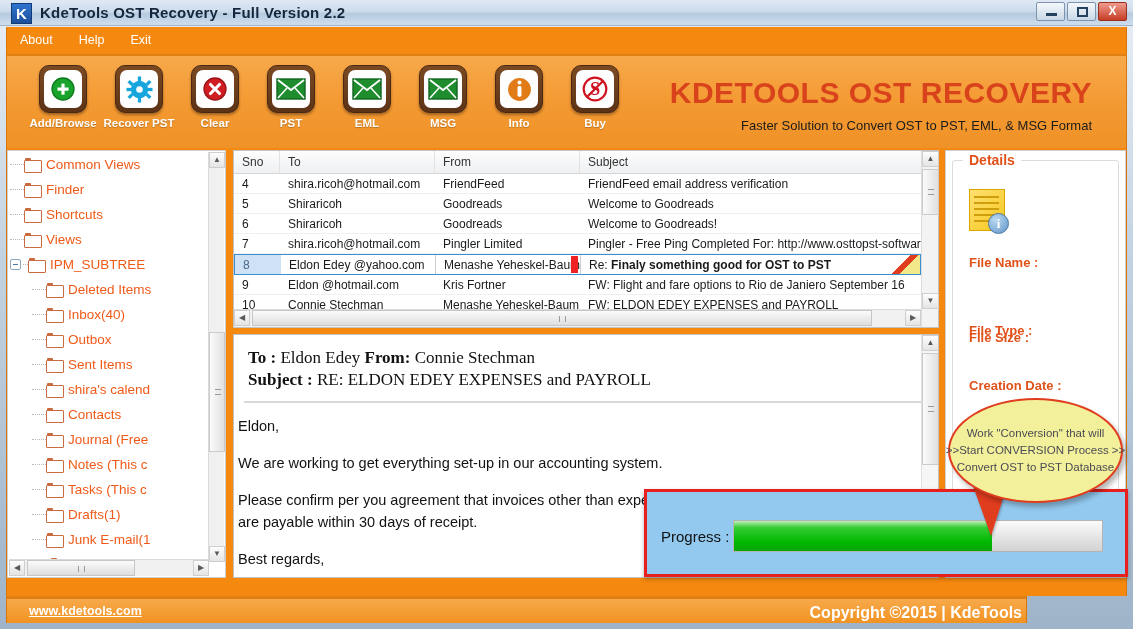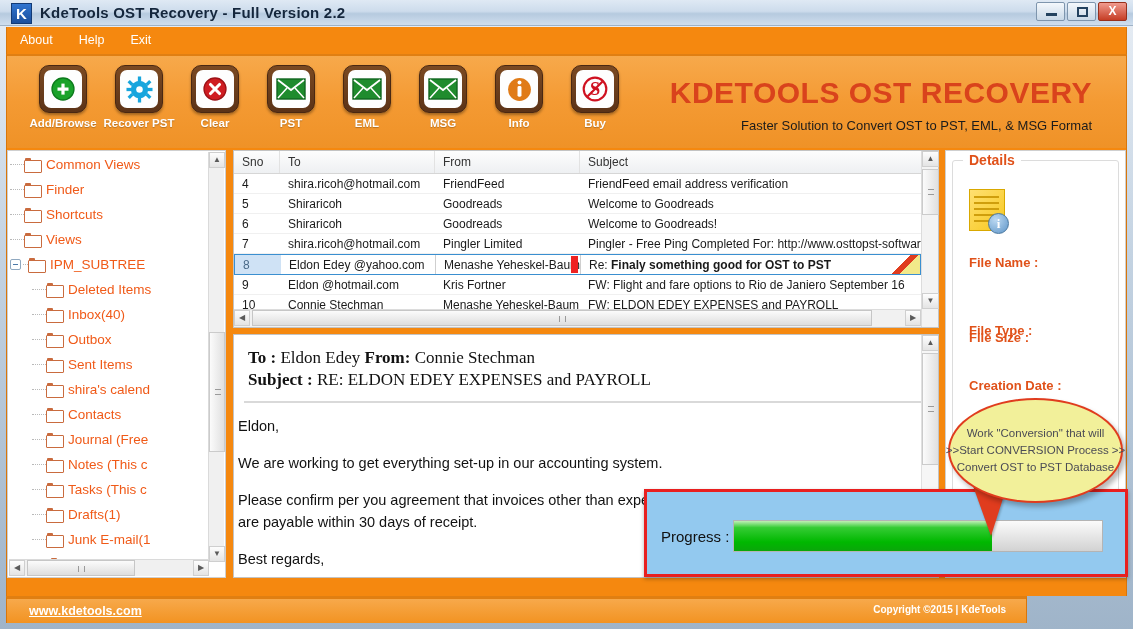--- a/index.html
+++ b/index.html
@@ -306,21 +306,21 @@
     position:absolute; left:6px; top:596px; width:1021px; height:27px;
     background: linear-gradient(180deg,#f7a94b 0%, #f29322 100%);
     border-left:1px solid #d9760a; border-right:1px solid #d9760a;
     border-top: 3px solid #e07f12;
   }
   .footer .site {
     position:absolute; left:22px; top:5px; font-size:12.5px; color:#fff; font-weight:bold;
     text-decoration:underline;
   }
   .footer .copy {
-    position:absolute; right:20px; top:5px; font-size:10px; color:#fff; font-weight:bold;
+    position:absolute; right:4px; top:5px; font-size:16px; color:#fff; font-weight:bold;
   }
 </style>
 </head>
 <body>
 
 <div id="app">
 
   <div class="titlebar">
     <div class="title-logo">K</div>
     <div class="title-text">KdeTools OST Recovery  - Full Version 2.2</div>

